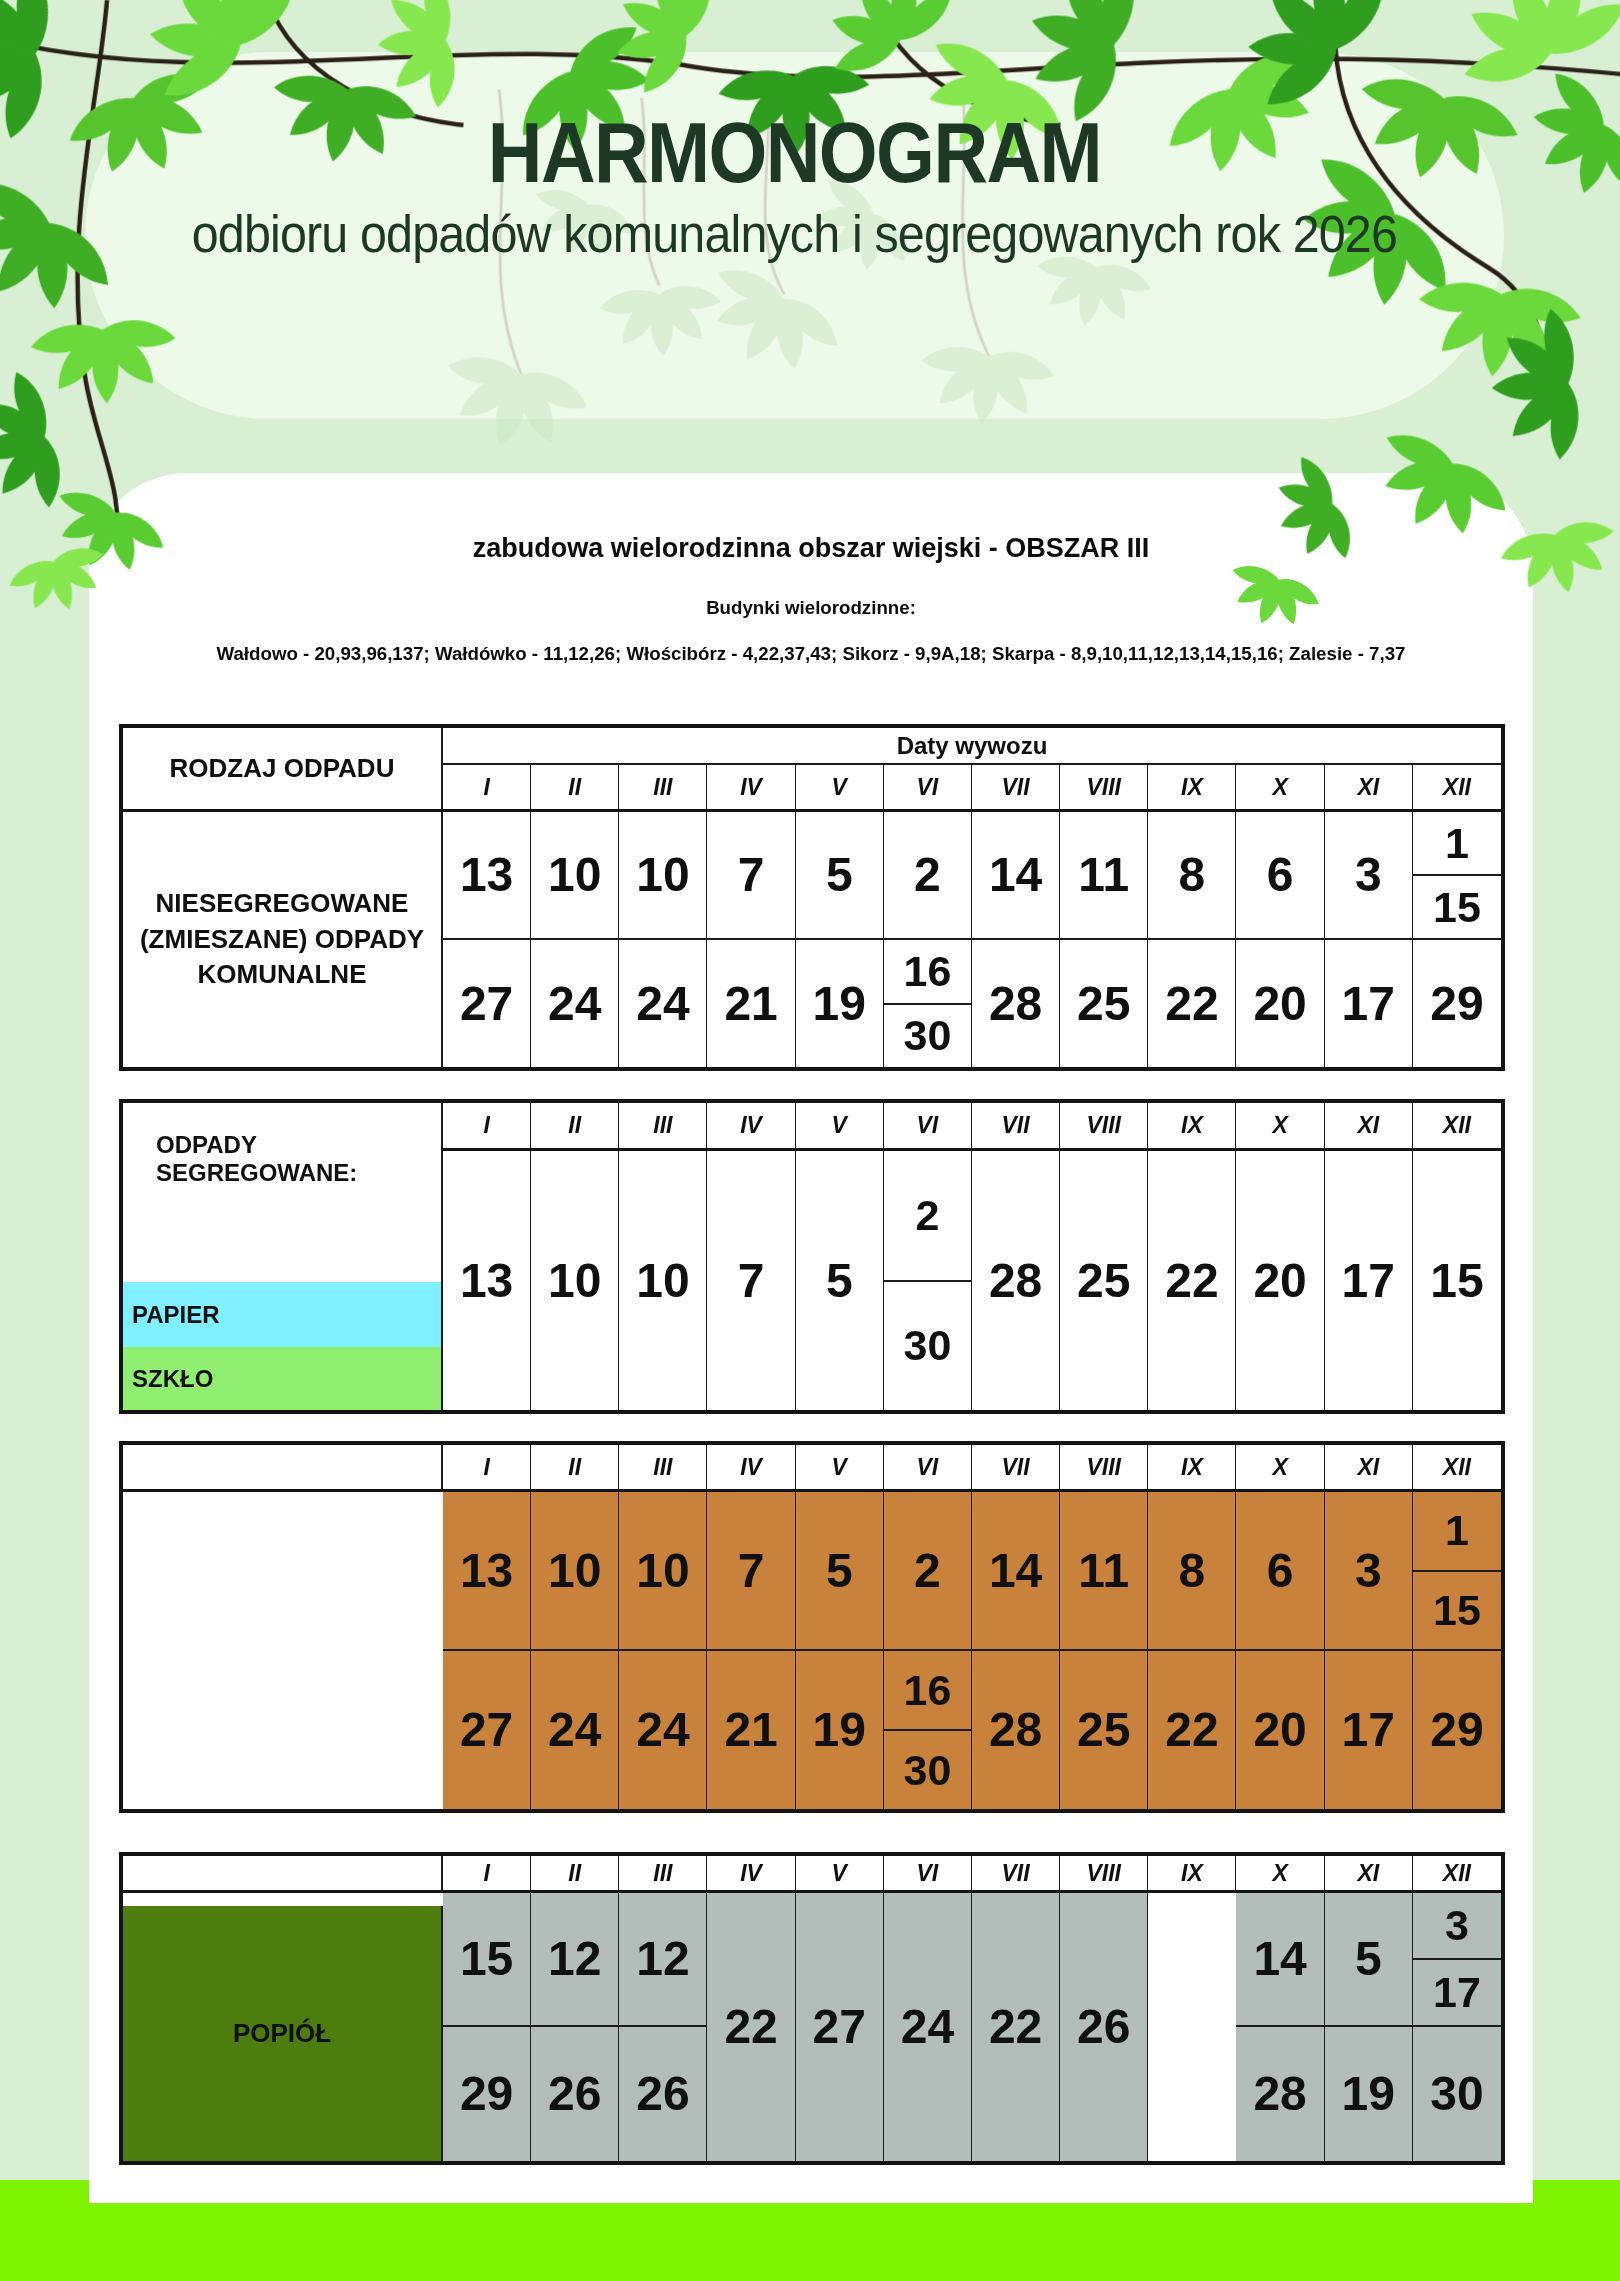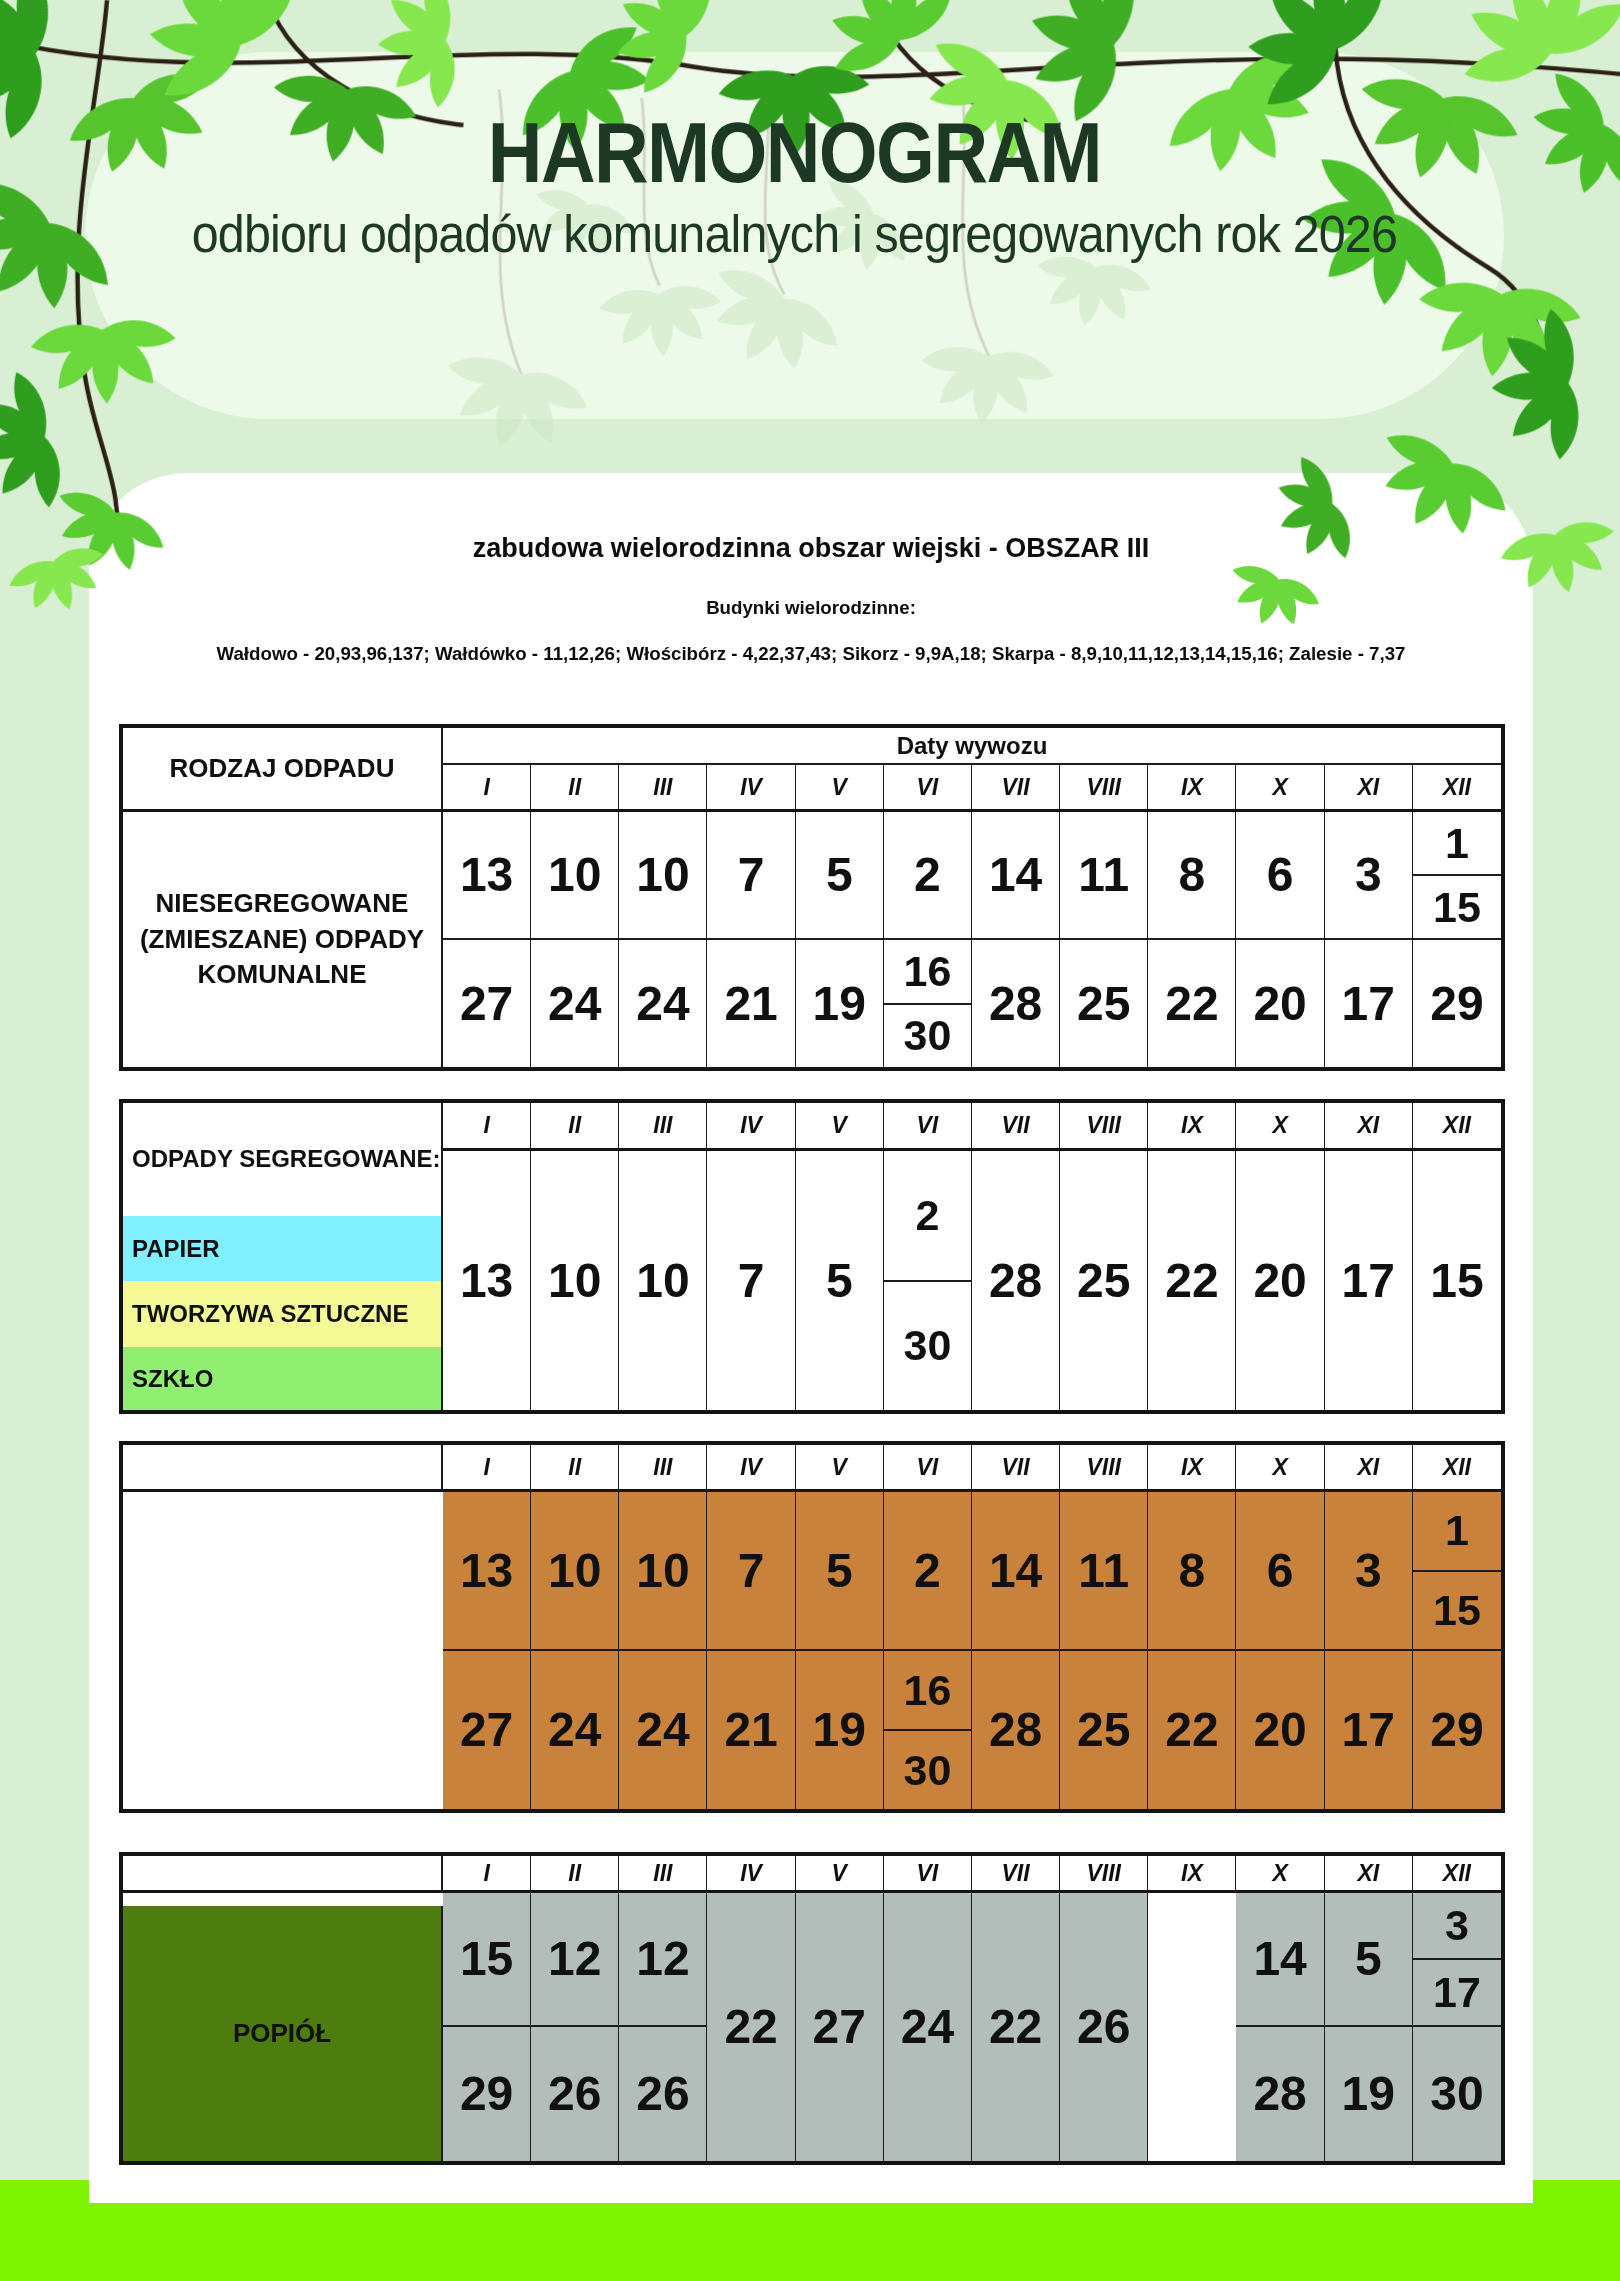--- a/index.html
+++ b/index.html
@@ -54,21 +54,21 @@
   }
   .num{font-size:48px;font-weight:700;line-height:1;}
   .mon{font-size:23px;font-weight:700;font-style:italic;}
   .hdr-big{font-size:24px;font-weight:700;}
   .lbl{font-size:26px;font-weight:700;text-align:center;white-space:pre-line;line-height:1.38;}
   .split{flex-direction:column;align-items:stretch;padding:0;}
   .split .half{flex:1;display:flex;align-items:center;justify-content:center;}
   .split .half .n{font-size:43px;font-weight:700;line-height:1;}
   .seg-col{flex-direction:column;align-items:stretch;justify-content:flex-start;}
   .seg-title{height:112px;display:flex;align-items:center;padding-left:9px;
-    font-size:24px;font-weight:700;}
+    font-size:24px;font-weight:700;margin-left:24px;}
   .seg-band{display:flex;align-items:center;padding-left:9px;font-size:24px;font-weight:700;}
 </style>
 </head>
 <body style="background: rgb(216, 239, 211);">
 
 <svg class="leaves-svg" width="1620" height="642" viewBox="0 0 1818 720">
   <defs>
     <path id="lf" d="M0,0 C16,-16 44,-20 66,-4 C46,14 18,12 0,0 Z"></path>
     <g id="fan5">
       <use href="#lf" transform="rotate(-50)"></use>
@@ -209,21 +209,20 @@
       <div class="cell num" style="grid-area: 4 / 10; border-right: 1.8px solid rgb(28, 28, 28); border-bottom: 0px; background: rgb(255, 255, 255);">22</div>
       <div class="cell num" style="grid-area: 4 / 11; border-right: 1.8px solid rgb(28, 28, 28); border-bottom: 0px; background: rgb(255, 255, 255);">20</div>
       <div class="cell num" style="grid-area: 4 / 12; border-right: 1.8px solid rgb(28, 28, 28); border-bottom: 0px; background: rgb(255, 255, 255);">17</div>
       <div class="cell num" style="grid-area: 4 / 13; border-right: 0px; border-bottom: 0px; background: rgb(255, 255, 255);">29</div>
     </div>
     <div class="sched" style="top: 1099px; grid-template-rows: 48px 259px;">
       <div class="cell seg-col" style="grid-area: 1 / 1 / 3; border-right: 2.7px solid rgb(28, 28, 28); border-bottom: 0px;">
         <div class="seg-title">ODPADY SEGREGOWANE:</div>
         <div style="flex: 1 1 0%;"></div>
         <div class="seg-band" style="height: 65px; background: rgb(128, 239, 255);">PAPIER</div>
-        <div class="seg-band" style="height: 66px; background: rgb(244, 249, 150);">TWORZYWA SZTUCZNE</div>
         <div class="seg-band" style="height: 63px; background: rgb(144, 239, 112);">SZKŁO</div>
       </div>
       <div class="cell mon" style="grid-area: 1 / 2; border-right: 1.8px solid rgb(28, 28, 28); border-bottom: 3.6px solid rgb(20, 20, 20);">I</div>
       <div class="cell mon" style="grid-area: 1 / 3; border-right: 1.8px solid rgb(28, 28, 28); border-bottom: 3.6px solid rgb(20, 20, 20);">II</div>
       <div class="cell mon" style="grid-area: 1 / 4; border-right: 1.8px solid rgb(28, 28, 28); border-bottom: 3.6px solid rgb(20, 20, 20);">III</div>
       <div class="cell mon" style="grid-area: 1 / 5; border-right: 1.8px solid rgb(28, 28, 28); border-bottom: 3.6px solid rgb(20, 20, 20);">IV</div>
       <div class="cell mon" style="grid-area: 1 / 6; border-right: 1.8px solid rgb(28, 28, 28); border-bottom: 3.6px solid rgb(20, 20, 20);">V</div>
       <div class="cell mon" style="grid-area: 1 / 7; border-right: 1.8px solid rgb(28, 28, 28); border-bottom: 3.6px solid rgb(20, 20, 20);">VI</div>
       <div class="cell mon" style="grid-area: 1 / 8; border-right: 1.8px solid rgb(28, 28, 28); border-bottom: 3.6px solid rgb(20, 20, 20);">VII</div>
       <div class="cell mon" style="grid-area: 1 / 9; border-right: 1.8px solid rgb(28, 28, 28); border-bottom: 3.6px solid rgb(20, 20, 20);">VIII</div>

